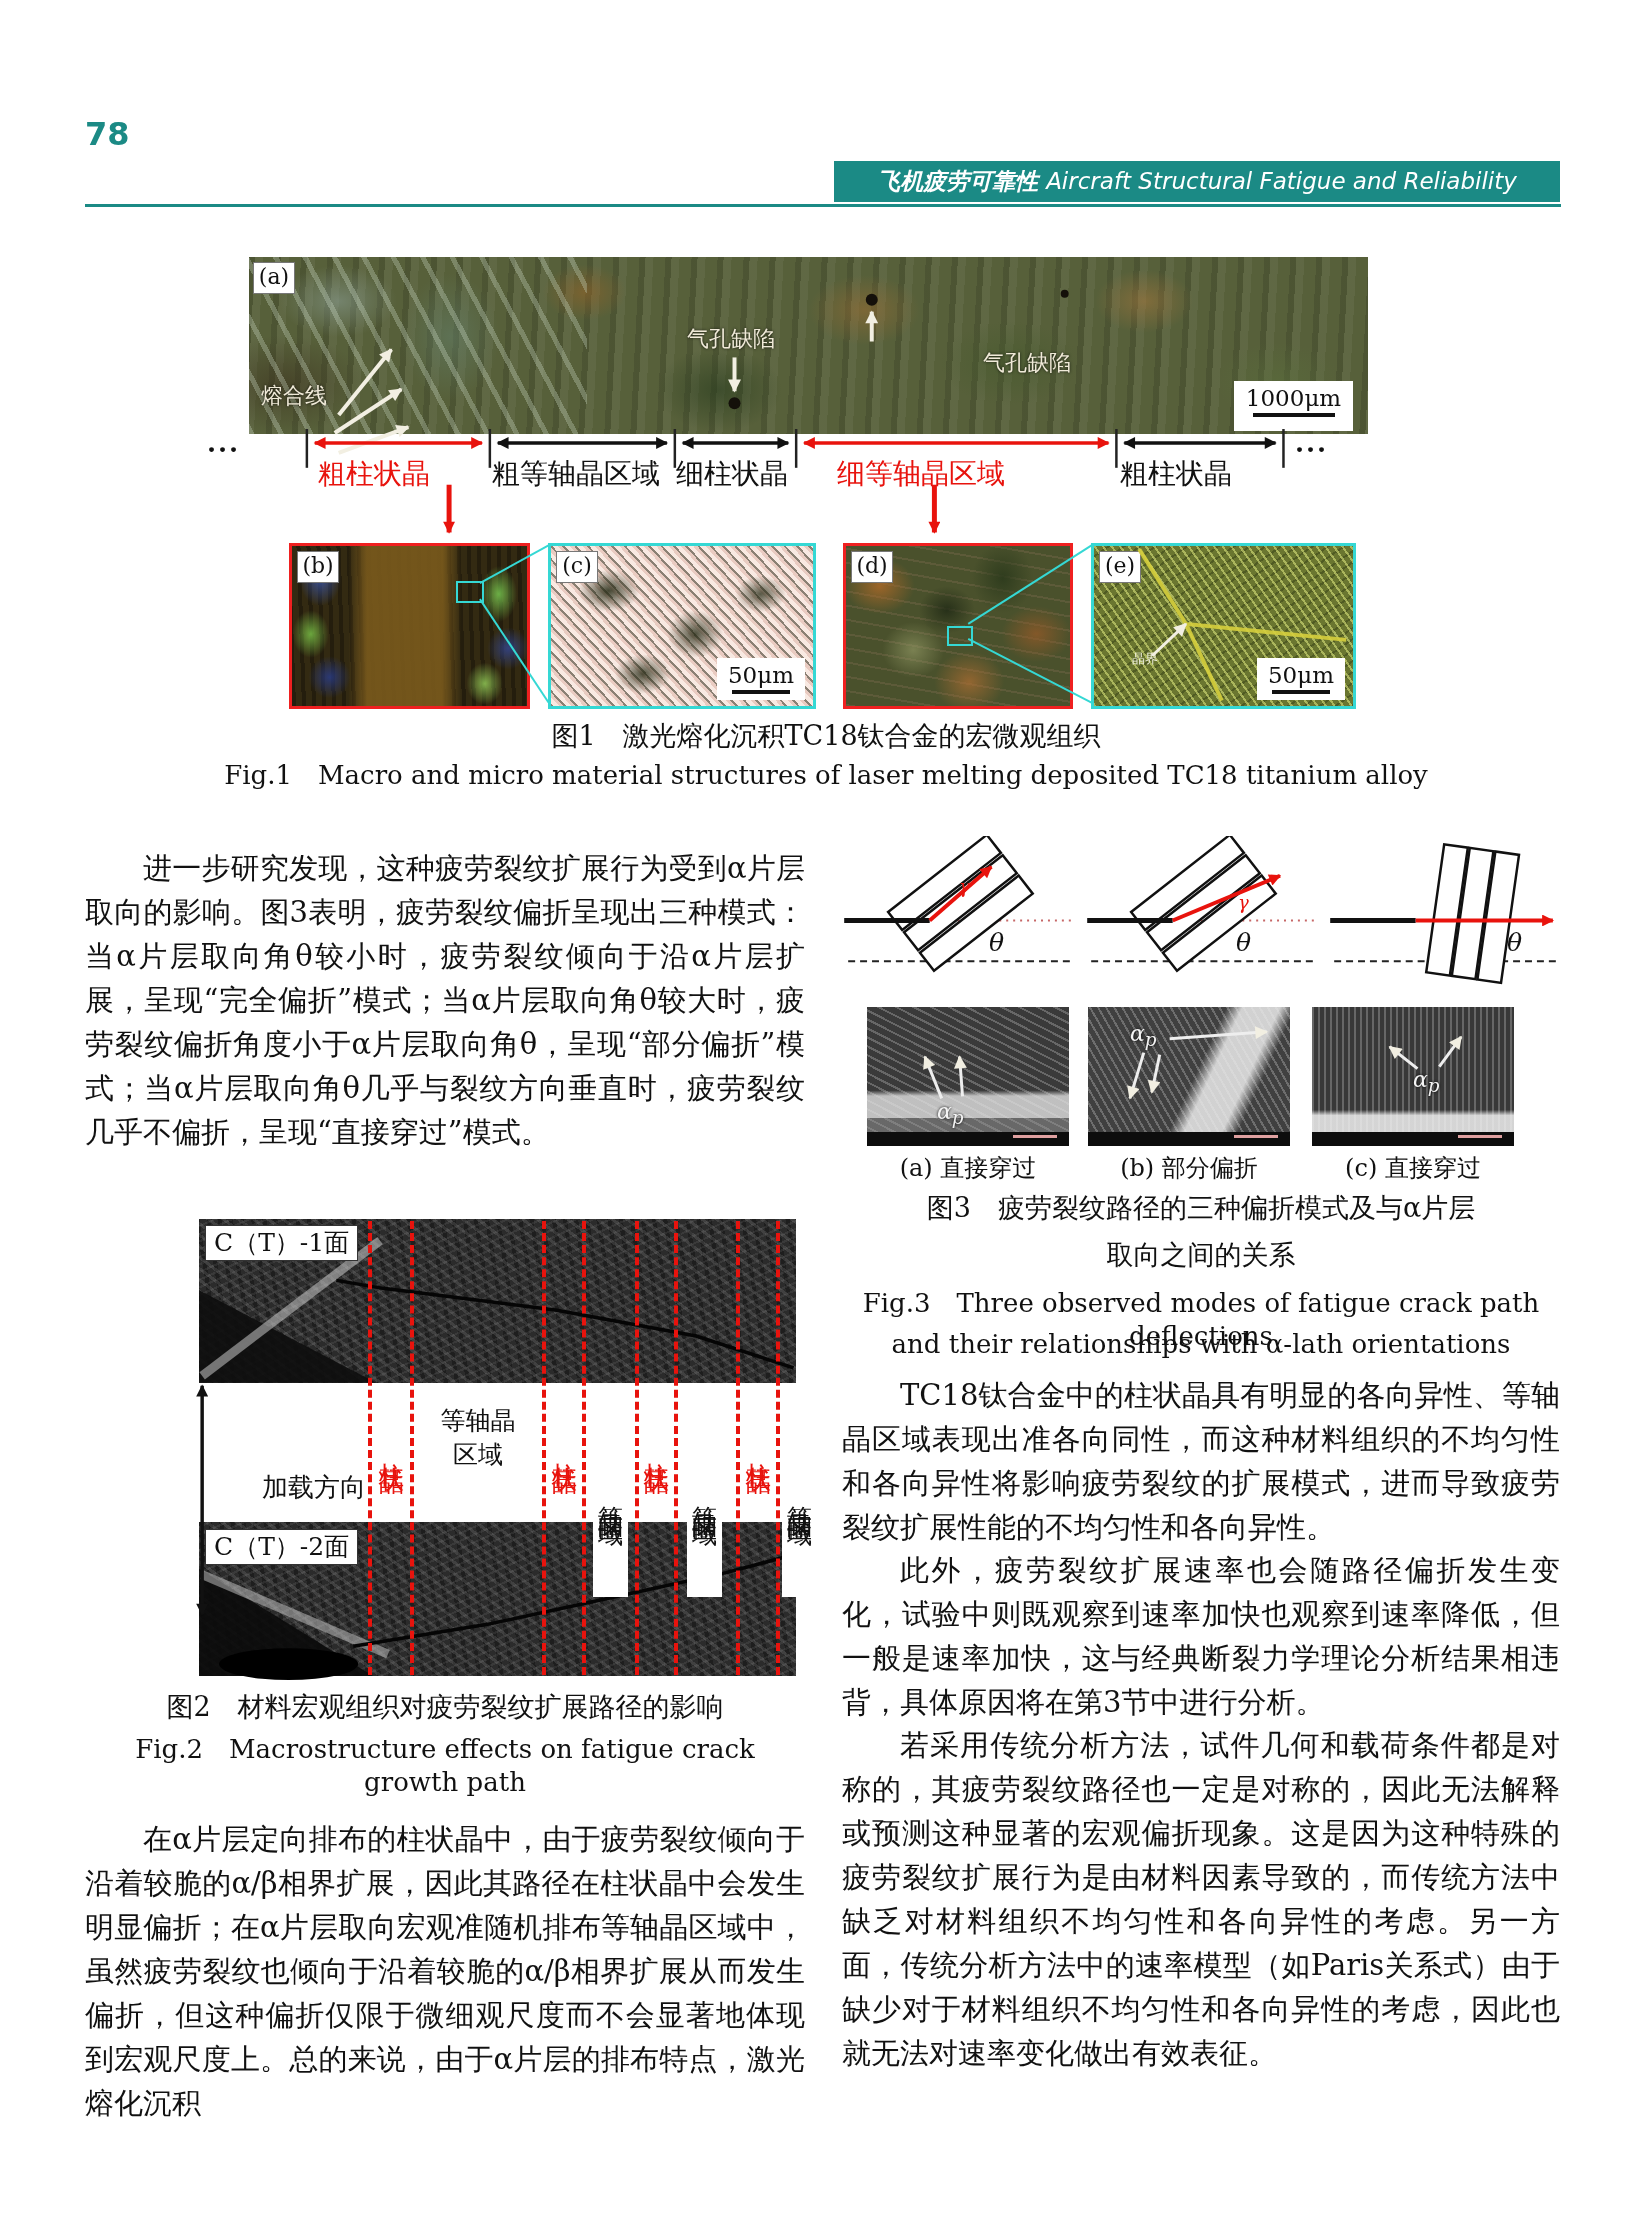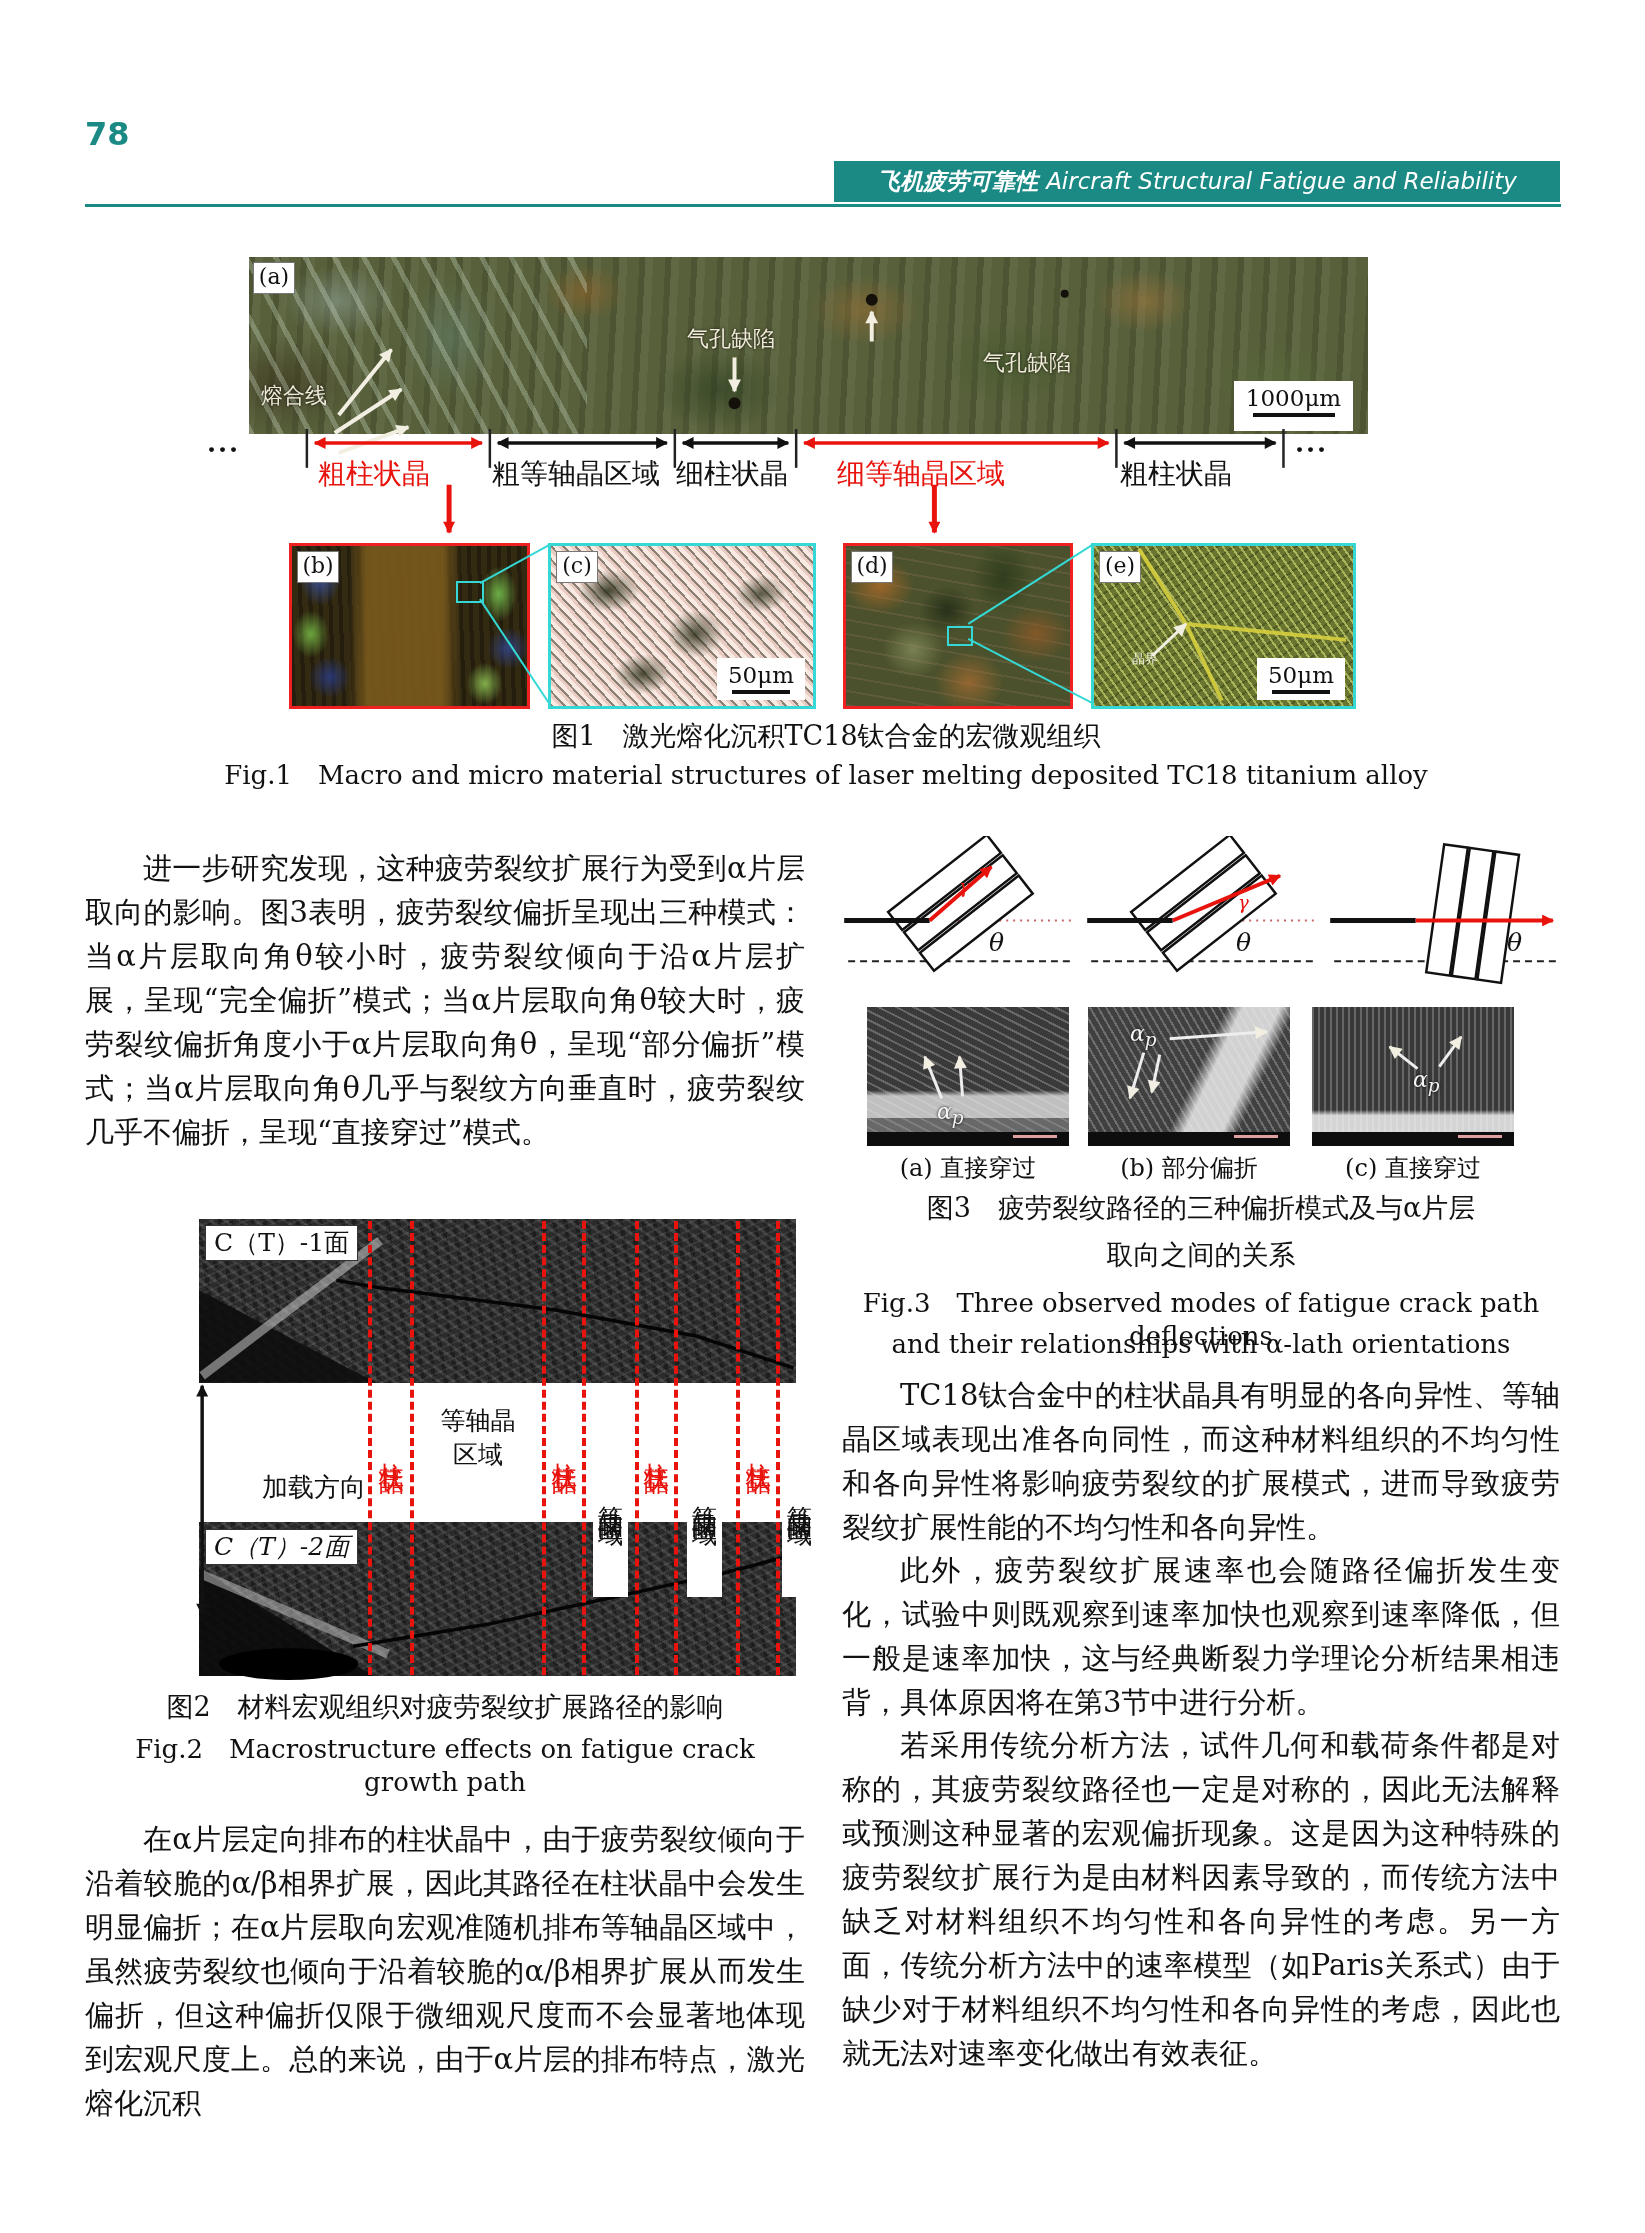--- a/index.html
+++ b/index.html
@@ -235,21 +235,21 @@
     <div class="abs rdash" style="left:229px;top:42px;height:454px;"></div>
     <div class="abs rdash" style="left:271px;top:42px;height:454px;"></div>
     <div class="abs rdash" style="left:403px;top:42px;height:454px;"></div>
     <div class="abs rdash" style="left:443px;top:42px;height:454px;"></div>
     <div class="abs rdash" style="left:496px;top:42px;height:454px;"></div>
     <div class="abs rdash" style="left:535px;top:42px;height:454px;"></div>
     <div class="abs rdash" style="left:597px;top:42px;height:454px;"></div>
     <div class="abs rdash" style="left:637px;top:42px;height:454px;"></div>
 
     <div class="abs ctlabel" style="left:66px;top:46px;">C（T）-1面</div>
-    <div class="abs ctlabel" style="left:66px;top:350px;font-style:italic;">C（T）-2面</div>
+    <div class="abs ctlabel" style="left:66px;top:350px;">C（T）-2面</div>
     <div class="abs loadlab" style="left:80px;top:291px;margin-left:43px;">加载方向</div>
 
     <div class="abs vlab rl-red" style="left:235px;top:209px;height:117px;">柱状晶</div>
     <div class="abs hlab rl-blk" style="left:293px;top:225px;width:92px;">等轴晶区域</div>
     <div class="abs vlab rl-red" style="left:408px;top:209px;height:117px;">柱状晶</div>
     <div class="abs vlab rl-blk" style="left:454px;top:215px;height:199px;">等轴晶区域</div>
     <div class="abs vlab rl-red" style="left:500px;top:209px;height:117px;">柱状晶</div>
     <div class="abs vlab rl-blk" style="left:548px;top:215px;height:199px;">等轴晶区域</div>
     <div class="abs vlab rl-red" style="left:602px;top:209px;height:117px;">柱状晶</div>
     <div class="abs vlab rl-blk" style="left:643px;top:215px;height:199px;">等轴晶区域</div>

